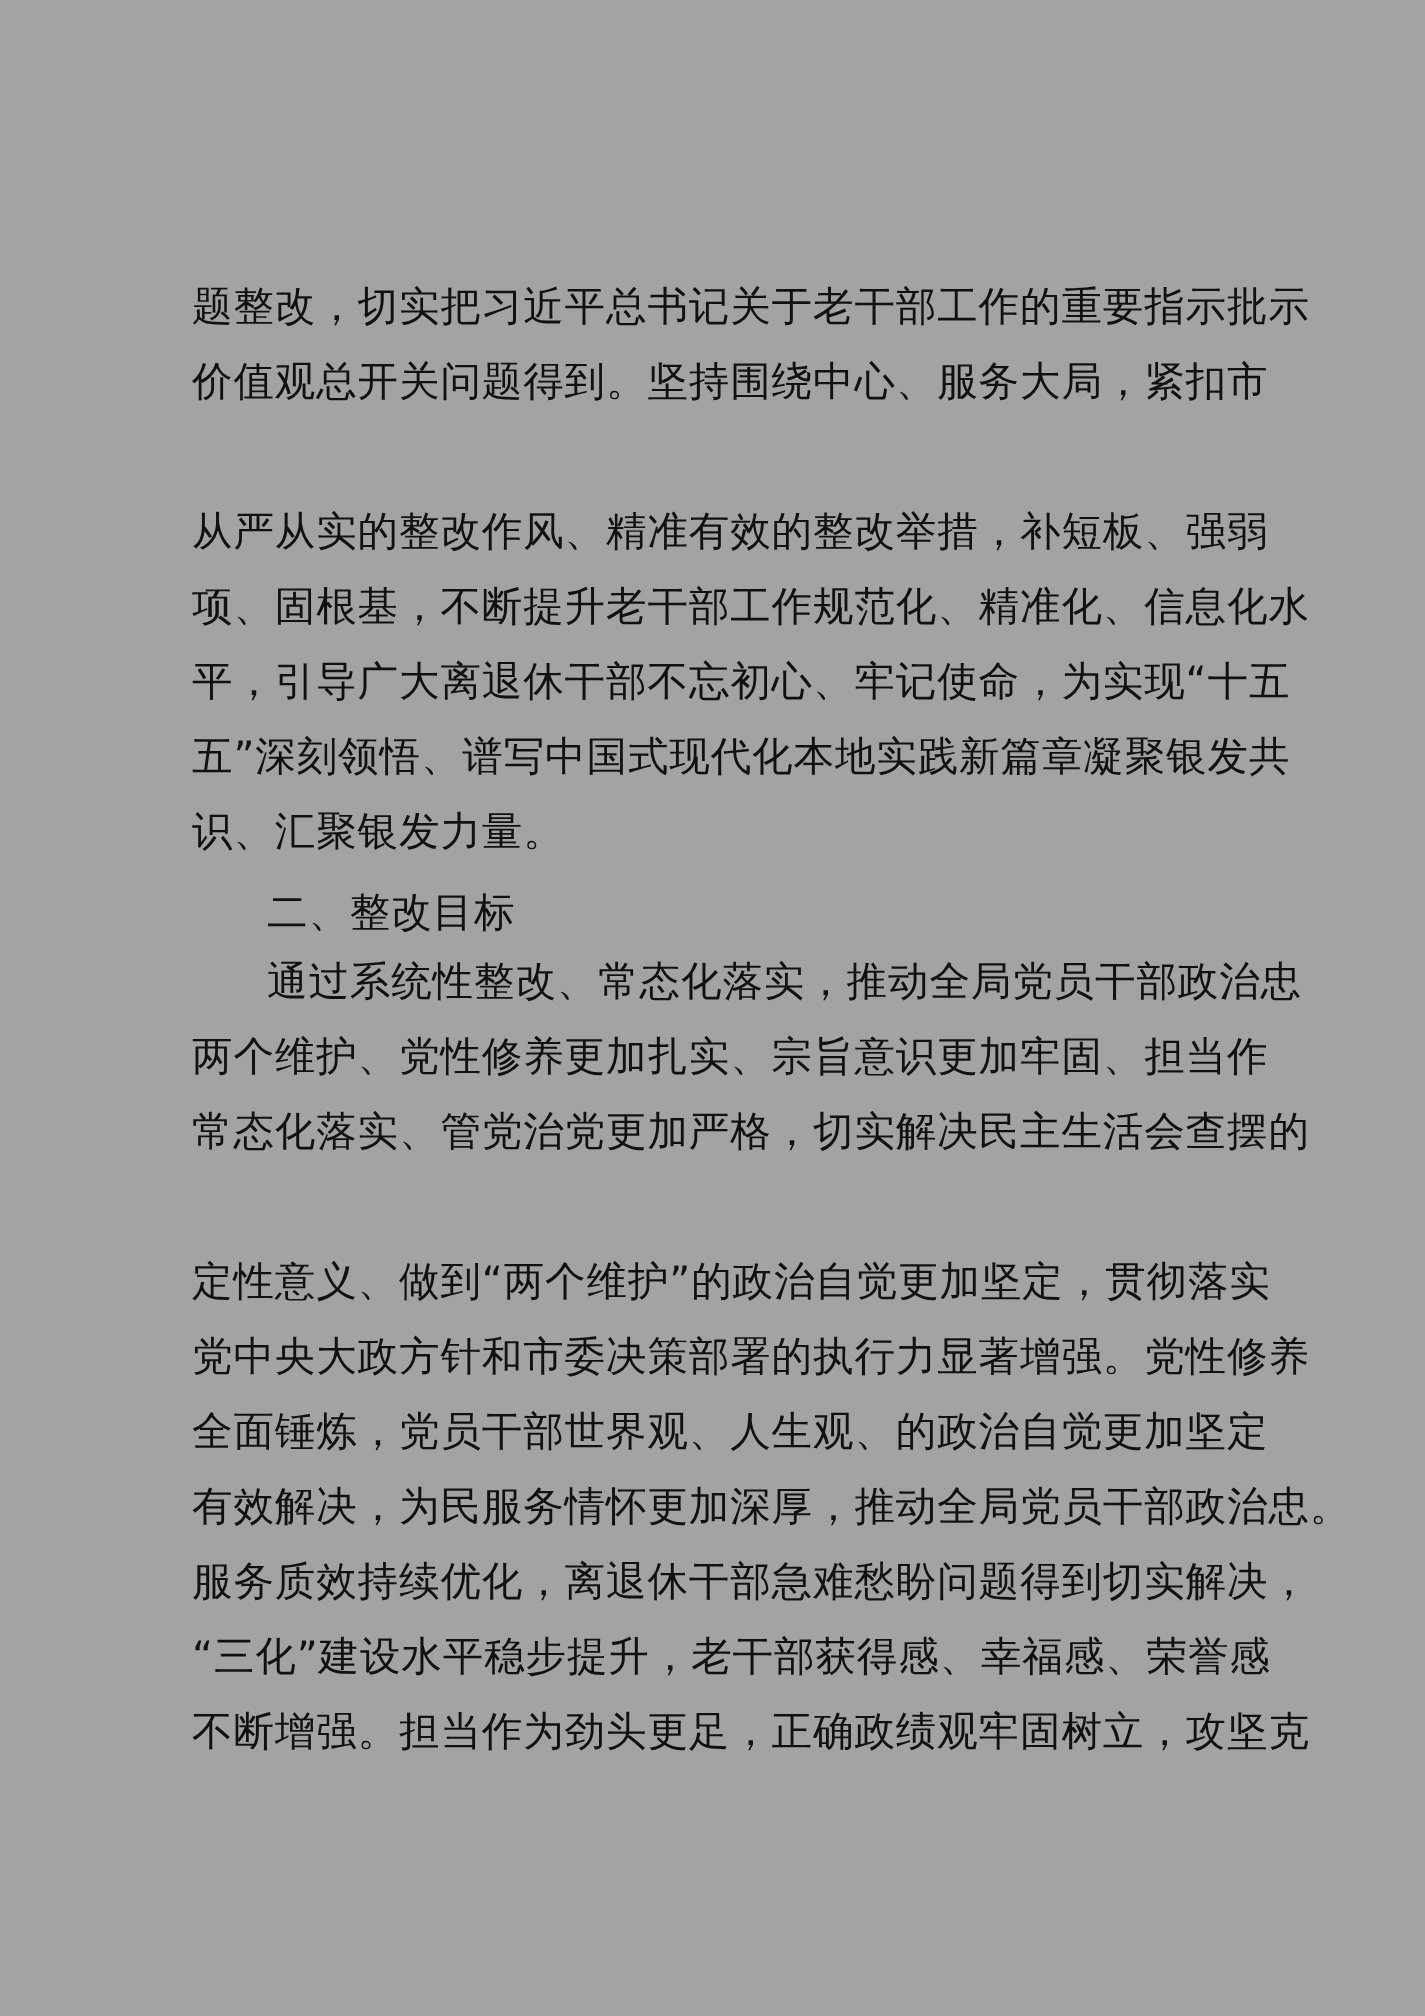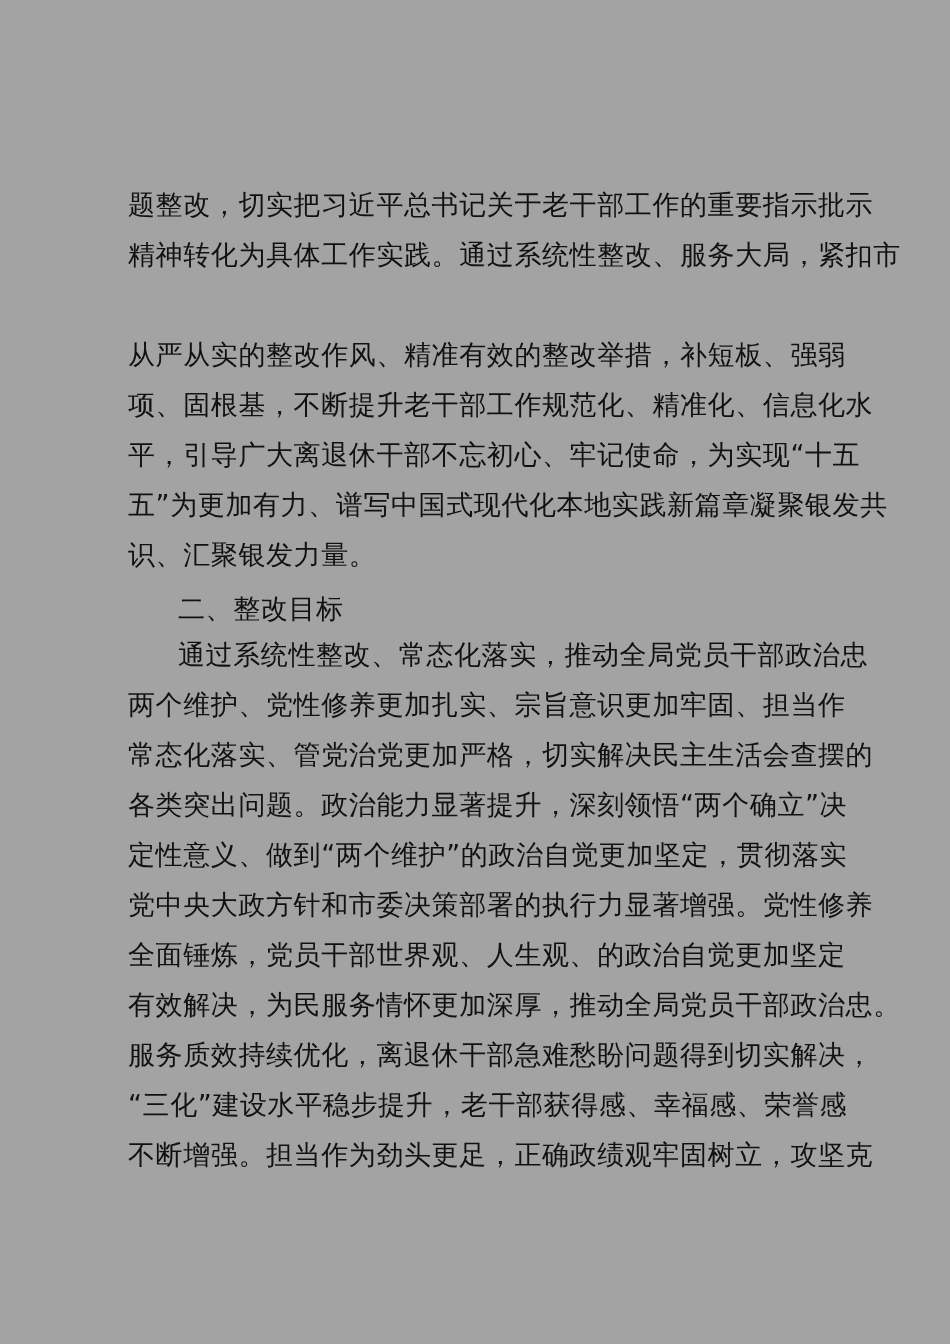--- a/index.html
+++ b/index.html
@@ -17,31 +17,30 @@
     white-space: nowrap;
     letter-spacing: 0.6px;
   }
   .indent { padding-left: 50px; }
 </style>
 </head>
 <body>
 
 <div class="page">
   <div class="line" style="top:180px">题整改，切实把习近平总书记关于老干部工作的重要指示批示</div>
-  <div class="line" style="top:230px">精神转化为具体工作实践。通过系统性整改、服务大局，紧扣市</div>
+  <div class="line" style="top:230px">价值观总开关问题得到。坚持围绕中心、服务大局，紧扣市</div>
   <div class="line" style="top:330px">从严从实的整改作风、精准有效的整改举措，补短板、强弱</div>
   <div class="line" style="top:380px">项、固根基，不断提升老干部工作规范化、精准化、信息化水</div>
   <div class="line" style="top:430px">平，引导广大离退休干部不忘初心、牢记使命，为实现“十五</div>
-  <div class="line" style="top:480px">五”为更加有力、谱写中国式现代化本地实践新篇章凝聚银发共</div>
+  <div class="line" style="top:480px">五”深刻领悟、谱写中国式现代化本地实践新篇章凝聚银发共</div>
   <div class="line" style="top:530px">识、汇聚银发力量。</div>
   <div class="line indent" style="top:584px">二、整改目标</div>
   <div class="line indent" style="top:630px">通过系统性整改、常态化落实，推动全局党员干部政治忠</div>
   <div class="line" style="top:680px">两个维护、党性修养更加扎实、宗旨意识更加牢固、担当作</div>
   <div class="line" style="top:730px">常态化落实、管党治党更加严格，切实解决民主生活会查摆的</div>
-  <div class="line" style="top:780px">各类突出问题。政治能力显著提升，深刻领悟“两个确立”决</div>
   <div class="line" style="top:830px">定性意义、做到“两个维护”的政治自觉更加坚定，贯彻落实</div>
   <div class="line" style="top:880px">党中央大政方针和市委决策部署的执行力显著增强。党性修养</div>
   <div class="line" style="top:930px">全面锤炼，党员干部世界观、人生观、的政治自觉更加坚定</div>
   <div class="line" style="top:980px">有效解决，为民服务情怀更加深厚，推动全局党员干部政治忠。</div>
   <div class="line" style="top:1030px">服务质效持续优化，离退休干部急难愁盼问题得到切实解决，</div>
   <div class="line" style="top:1080px">“三化”建设水平稳步提升，老干部获得感、幸福感、荣誉感</div>
   <div class="line" style="top:1130px">不断增强。担当作为劲头更足，正确政绩观牢固树立，攻坚克</div>
 </div>
 
 </body></html>

